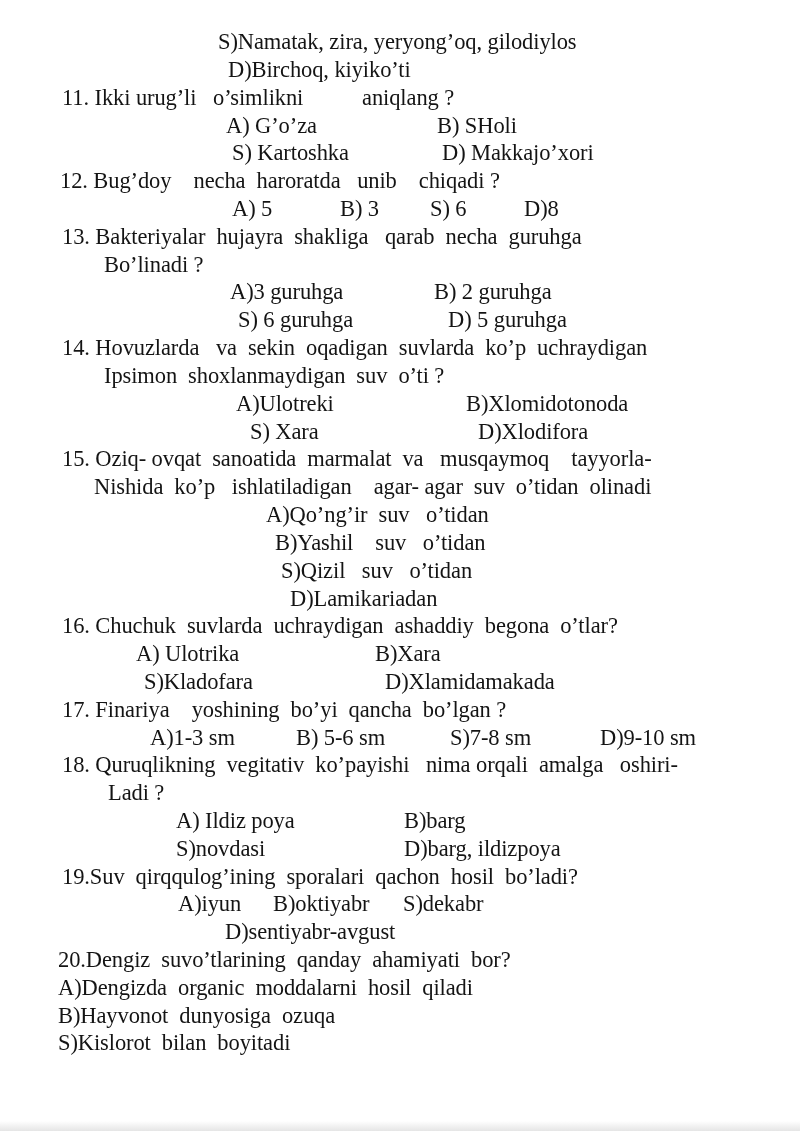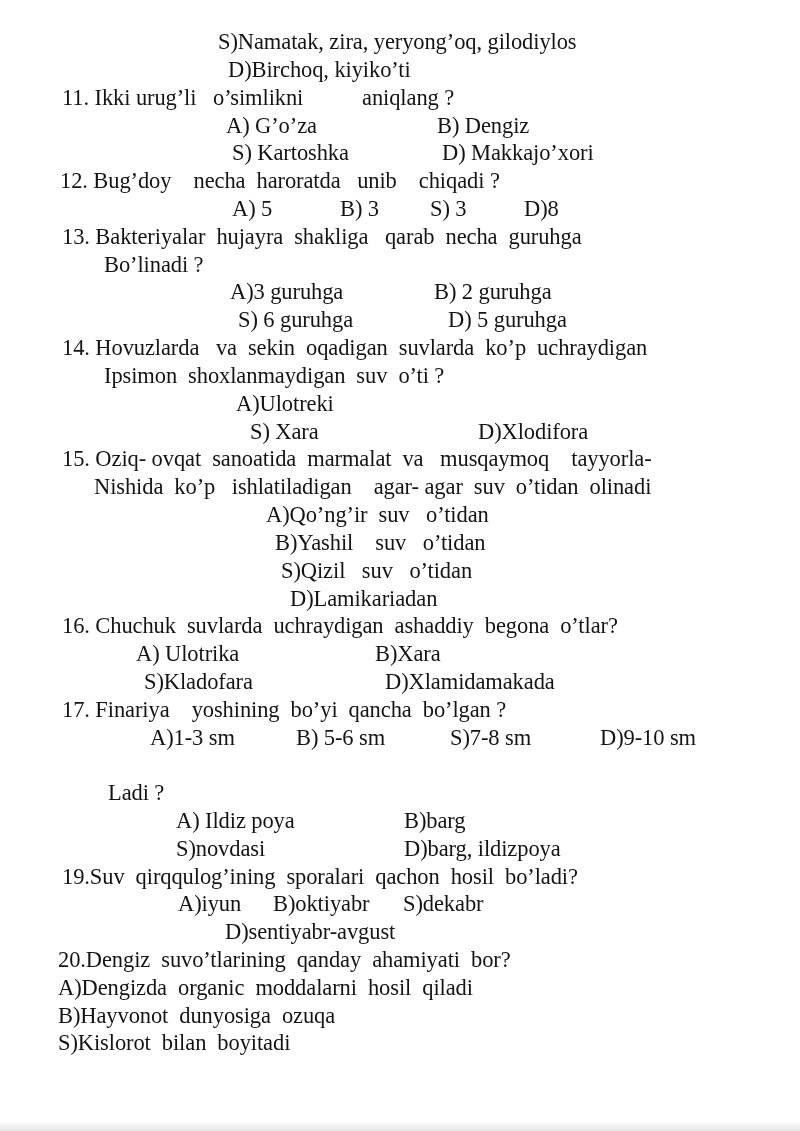--- a/index.html
+++ b/index.html
@@ -55,36 +55,36 @@
     <span class="seg" style="left:228px">D)Birchoq, kiyiko’ti</span>
   </div>
 
   <div class="ln" style="top:84px">
     <span class="seg" style="left:62px">11. Ikki urug’li   o’simlikni</span>
     <span class="seg" style="left:362px">aniqlang ?</span>
   </div>
 
   <div class="ln" style="top:112px">
     <span class="seg" style="left:226px">A) G’o’za</span>
-    <span class="seg" style="left:437px">B) Dengiz</span>
+    <span class="seg" style="left:437px">B) SHoli</span>
   </div>
 
   <div class="ln" style="top:139px">
     <span class="seg" style="left:232px">S) Kartoshka</span>
     <span class="seg" style="left:442px">D) Makkajo’xori</span>
   </div>
 
   <div class="ln" style="top:167px">
     <span class="seg" style="left:60px">12. Bug’doy    necha  haroratda   unib    chiqadi ?</span>
   </div>
 
   <div class="ln" style="top:195px">
     <span class="seg" style="left:232px">A) 5</span>
     <span class="seg" style="left:340px">B) 3</span>
-    <span class="seg" style="left:430px">S) 3</span>
+    <span class="seg" style="left:430px">S) 6</span>
     <span class="seg" style="left:524px">D)8</span>
   </div>
 
   <div class="ln" style="top:223px">
     <span class="seg" style="left:62px">13. Bakteriyalar  hujayra  shakliga   qarab  necha  guruhga</span>
   </div>
 
   <div class="ln" style="top:251px">
     <span class="seg" style="left:104px">Bo’linadi ?</span>
   </div>
@@ -102,20 +102,21 @@
   <div class="ln" style="top:334px">
     <span class="seg" style="left:62px">14. Hovuzlarda   va  sekin  oqadigan  suvlarda  ko’p  uchraydigan</span>
   </div>
 
   <div class="ln" style="top:362px">
     <span class="seg" style="left:104px">Ipsimon  shoxlanmaydigan  suv  o’ti ?</span>
   </div>
 
   <div class="ln" style="top:390px">
     <span class="seg" style="left:236px">A)Ulotreki</span>
+    <span class="seg" style="left:466px">B)Xlomidotonoda</span>
   </div>
 
   <div class="ln" style="top:418px">
     <span class="seg" style="left:250px">S) Xara</span>
     <span class="seg" style="left:478px">D)Xlodifora</span>
   </div>
 
   <div class="ln" style="top:445px">
     <span class="seg" style="left:62px">15. Oziq- ovqat  sanoatida  marmalat  va   musqaymoq    tayyorla-</span>
   </div>
@@ -158,20 +159,23 @@
     <span class="seg" style="left:62px">17. Finariya    yoshining  bo’yi  qancha  bo’lgan ?</span>
   </div>
 
   <div class="ln" style="top:724px">
     <span class="seg" style="left:150px">A)1-3 sm</span>
     <span class="seg" style="left:296px">B) 5-6 sm</span>
     <span class="seg" style="left:450px">S)7-8 sm</span>
     <span class="seg" style="left:600px">D)9-10 sm</span>
   </div>
 
+  <div class="ln" style="top:751px">
+    <span class="seg" style="left:62px">18. Quruqlikning  vegitativ  ko’payishi   nima orqali  amalga   oshiri-</span>
+  </div>
 
   <div class="ln" style="top:779px">
     <span class="seg" style="left:108px">Ladi ?</span>
   </div>
 
   <div class="ln" style="top:807px">
     <span class="seg" style="left:176px">A) Ildiz poya</span>
     <span class="seg" style="left:404px">B)barg</span>
   </div>
 

